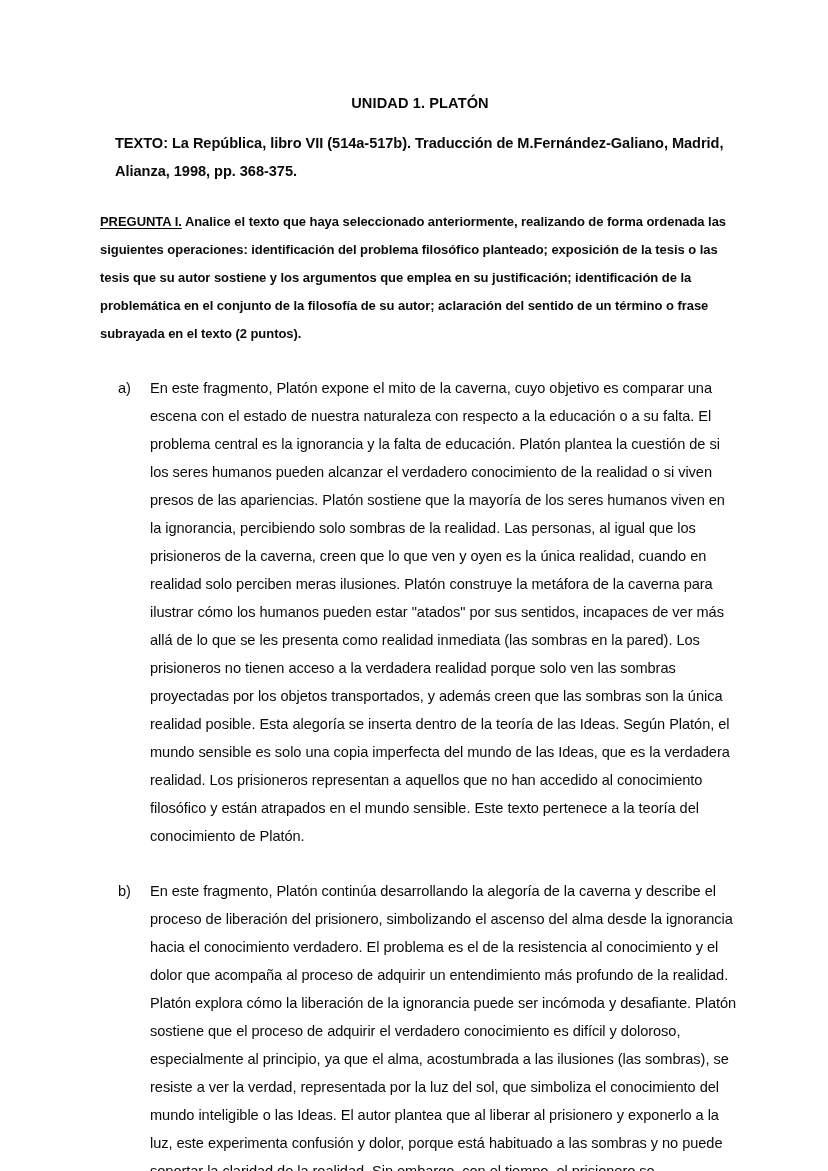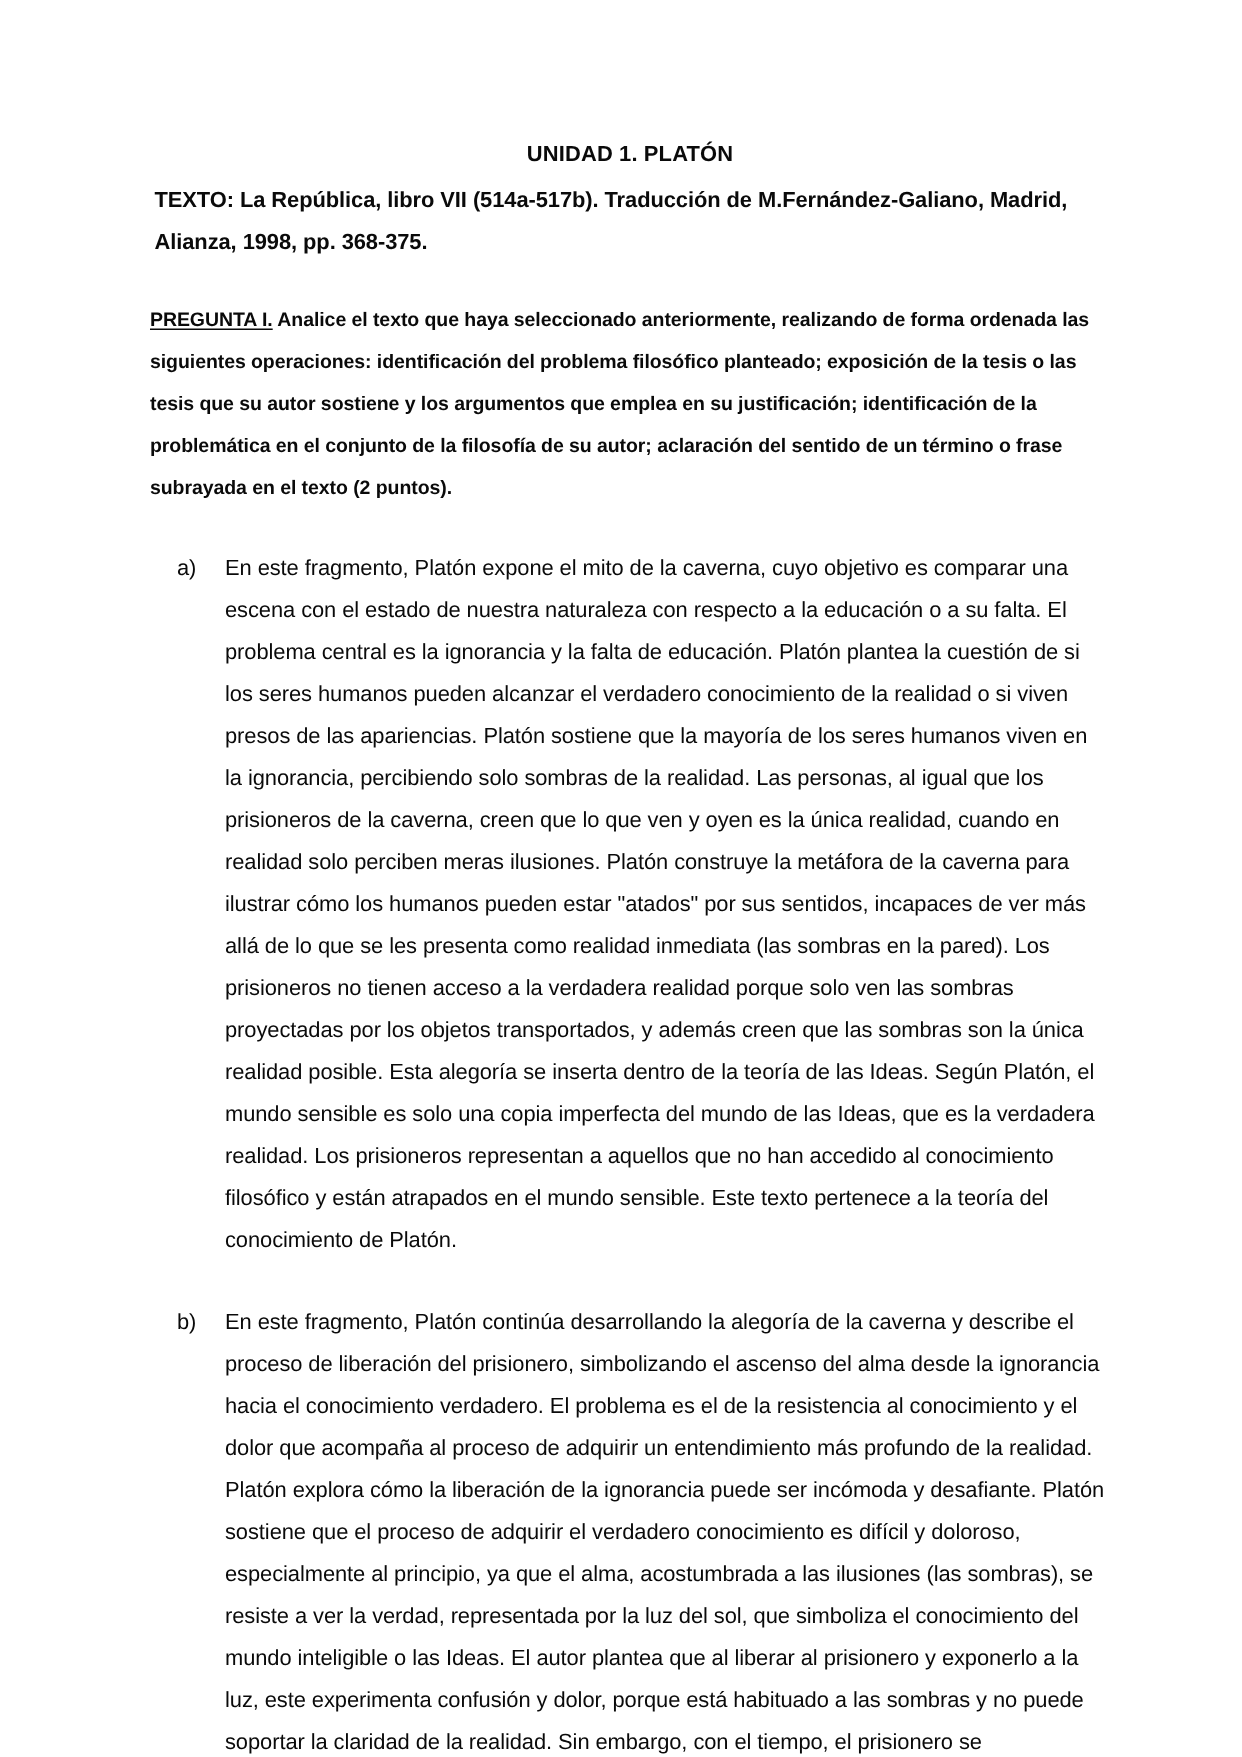--- a/index.html
+++ b/index.html
@@ -41,21 +41,21 @@
     line-height: 22px;
     letter-spacing: 0.1px;
     margin: 0 0 6px 0;
   }
 
   .source-line {
     font-weight: bold;
     font-size: 14.6px;
     line-height: 28px;
     letter-spacing: -0.05px;
-    margin: 3px;
+    margin: 15px;
     text-align: left;
   }
 
   .pregunta-block {
     font-weight: bold;
     font-size: 13px;
     line-height: 28px;
     letter-spacing: -0.05px;
     margin: 23px 0 0 0;
     text-align: left;

